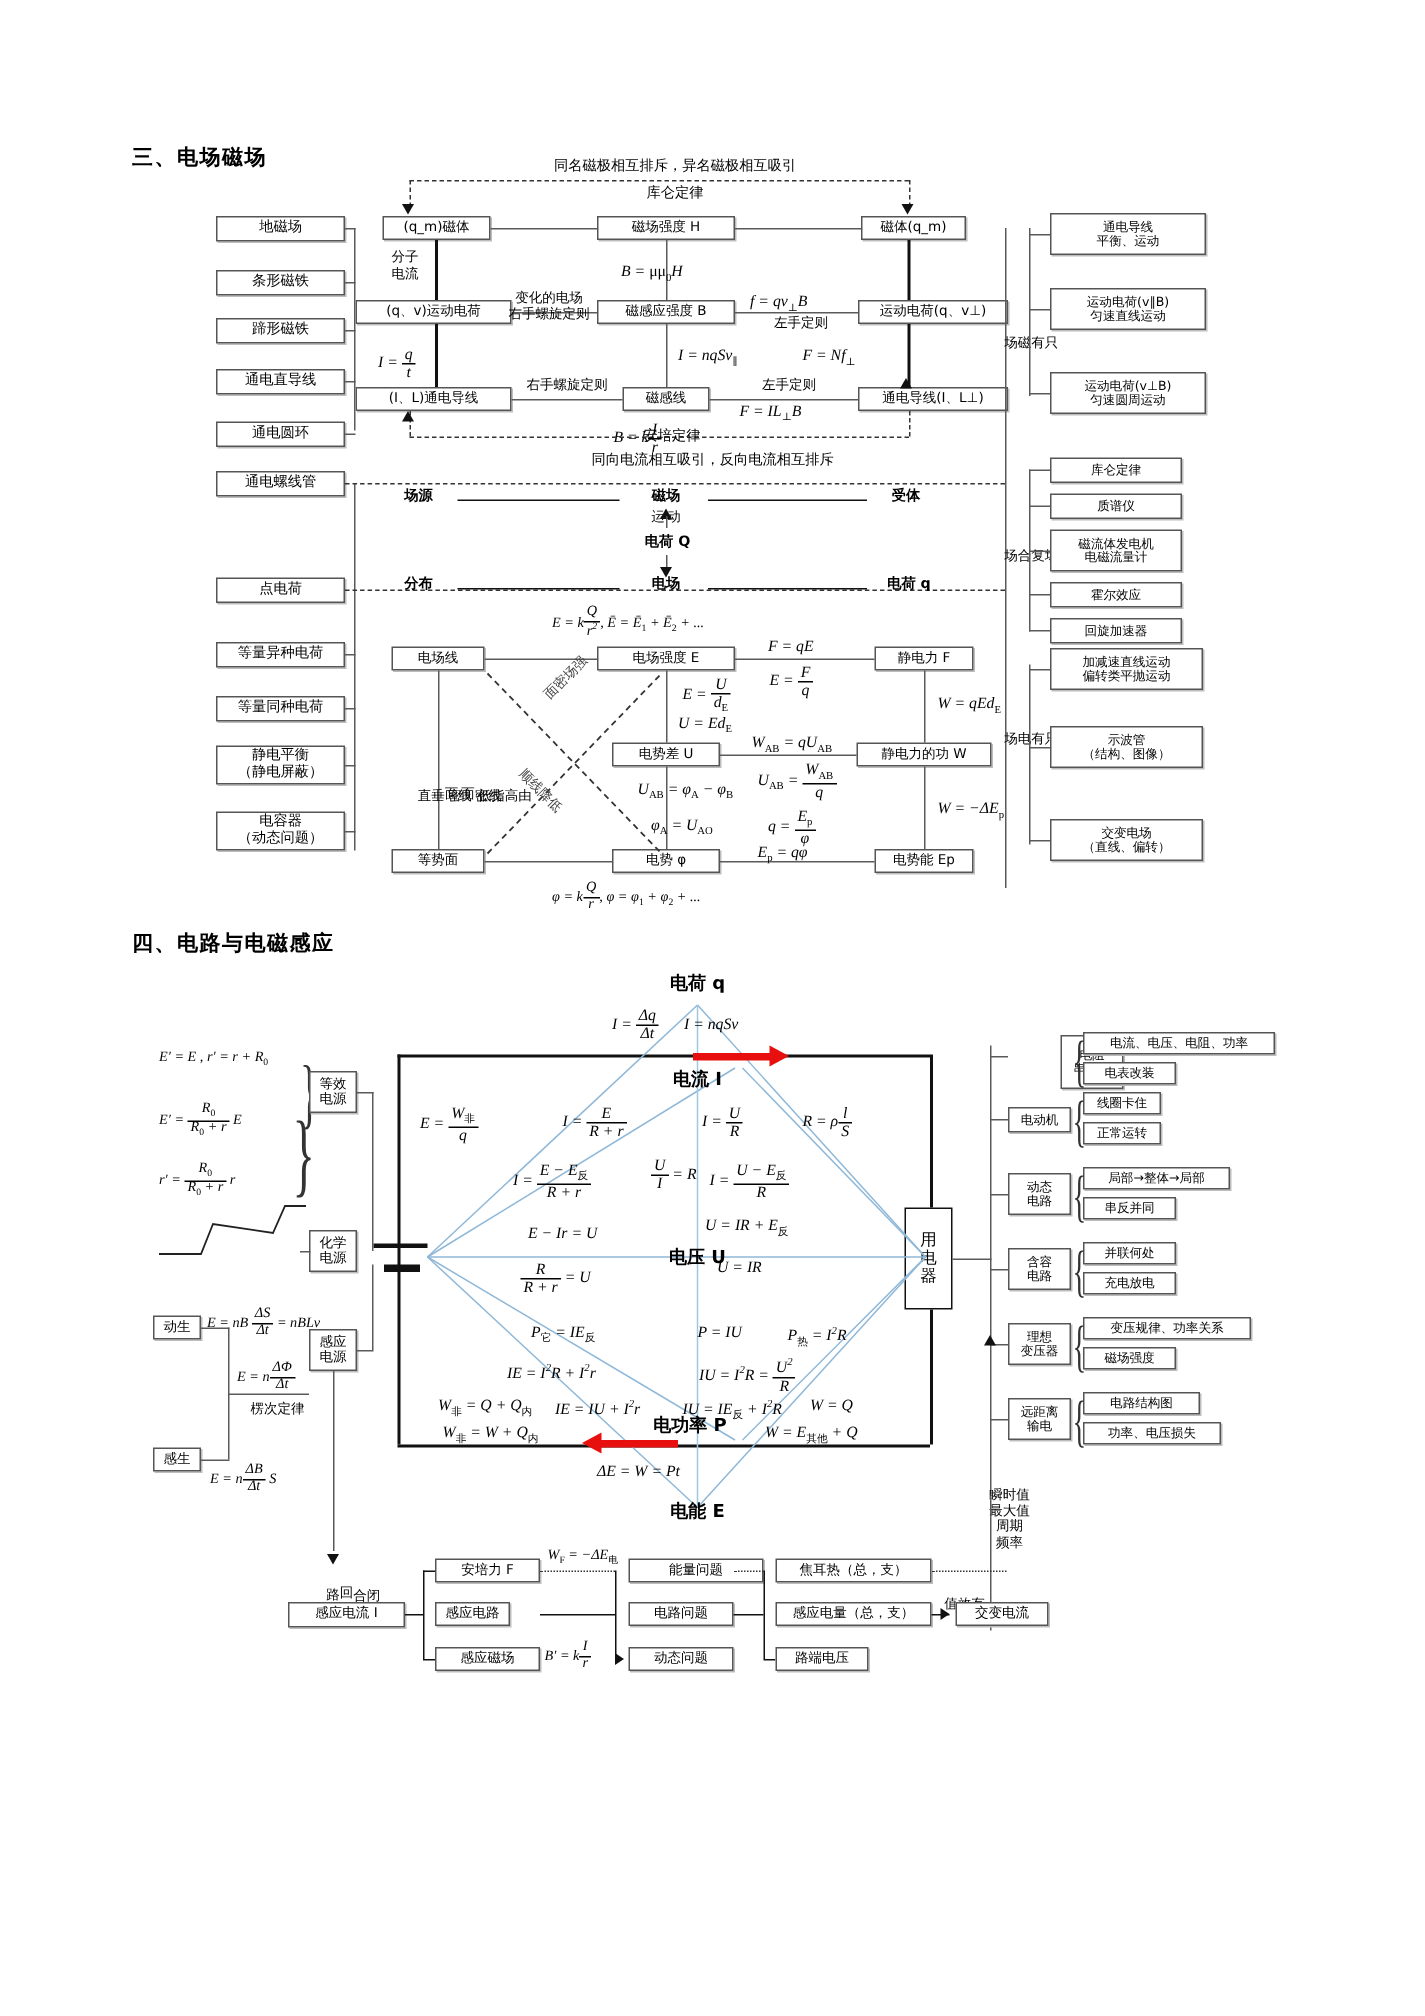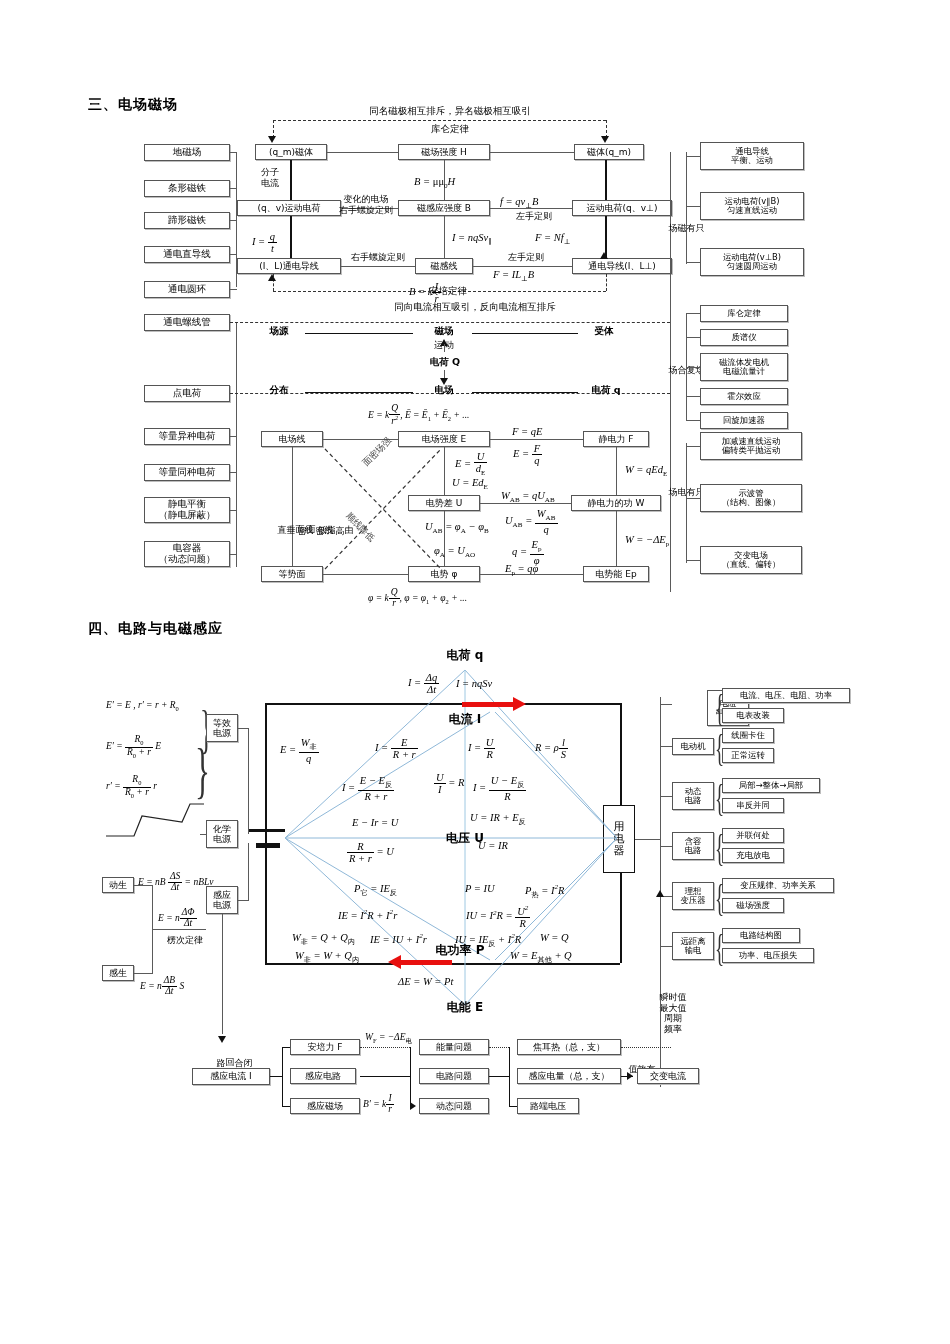--- a/index.html
+++ b/index.html
@@ -488,37 +488,37 @@
 周期
 频率</div>
 <div class="lbl v sm abs" style="left:628px;top:1035px;height:44px;">有
 效
 值</div>
 <div class="ln v" style="left:660px;top:997px;height:90px;"></div>
 <div class="arr-u" style="left:656px;top:890px;"></div>
 
 <div class="box sm" style="left:192px;top:1068px;width:78px;height:17px;">感应电流 I</div>
 <div class="box sm" style="left:290px;top:1039px;width:70px;height:16px;">安培力 F</div>
-<div class="box sm" style="left:290px;top:1068px;width:66px;height:16px;">感应电路</div>
+<div class="box sm" style="left:290px;top:1068px;width:50px;height:16px;">感应电路</div>
 <div class="box sm" style="left:290px;top:1098px;width:70px;height:16px;">感应磁场</div>
 
 <div class="ln h blk" style="left:270px;top:1076px;width:12px;"></div>
 <div class="ln v blk" style="left:282px;top:1047px;height:59px;"></div>
 <div class="ln h blk" style="left:282px;top:1047px;width:8px;"></div>
 <div class="ln h blk" style="left:282px;top:1106px;width:8px;"></div>
 
 <div class="m s abs" style="left:365px;top:1032px;">W<sub>F</sub> = −ΔE<sub>电</sub></div>
 <div class="m s abs" style="left:363px;top:1094px;">B′ = k<span class="frac"><span class="n">I</span><span class="d">r</span></span></div>
 
 <div class="dot-h" style="left:360px;top:1047px;width:50px;"></div>
 <div class="ln h blk" style="left:360px;top:1076px;width:50px;"></div>
 <div class="ln v blk" style="left:410px;top:1047px;height:59px;"></div>
 <div class="arr-r" style="left:410px;top:1102px;"></div>
 
-<div class="box sm" style="left:419px;top:1039px;width:70px;height:16px;">能量问题</div>
+<div class="box sm" style="left:419px;top:1039px;width:90px;height:16px;">能量问题</div>
 <div class="box sm" style="left:419px;top:1068px;width:70px;height:16px;">电路问题</div>
 <div class="box sm" style="left:419px;top:1098px;width:70px;height:16px;">动态问题</div>
 
 <div class="dot-h" style="left:489px;top:1047px;width:20px;"></div>
 <div class="ln h blk" style="left:489px;top:1076px;width:20px;"></div>
 <div class="ln v blk" style="left:509px;top:1047px;height:59px;"></div>
 <div class="ln h blk" style="left:509px;top:1106px;width:8px;"></div>
 
 <div class="box sm" style="left:517px;top:1039px;width:104px;height:16px;">焦耳热（总，支）</div>
 <div class="box sm" style="left:517px;top:1068px;width:104px;height:16px;">感应电量（总，支）</div>

